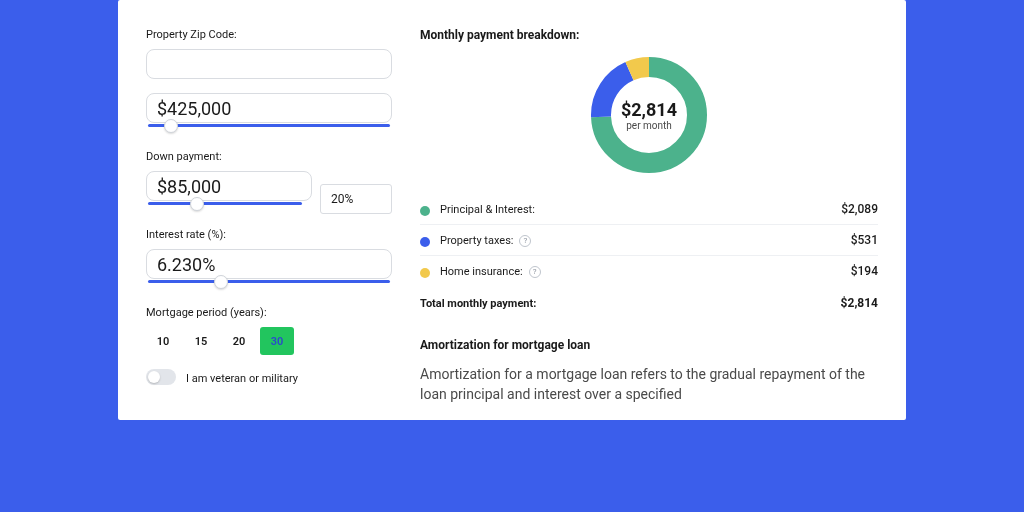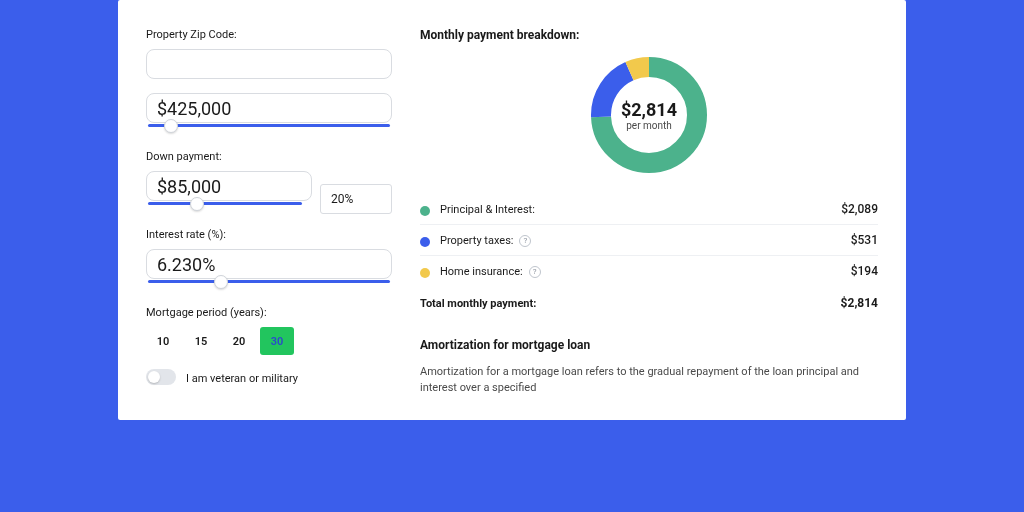--- a/index.html
+++ b/index.html
@@ -37,21 +37,21 @@
 .legend-dot{width:10px;height:10px;border-radius:50%;margin-right:10px}
 .dot-green{background:#4cb28c}
 .dot-blue{background:#3b5eeb}
 .dot-yellow{background:#f2c94c}
 .legend-label{font-size:11px;color:#1a1a1a;flex:1;display:flex;align-items:center;gap:6px}
 .legend-val{font-size:12px;color:#1a1a1a;font-weight:500}
 .info-icon{width:12px;height:12px;border:1px solid #bfc5cd;border-radius:50%;display:inline-flex;align-items:center;justify-content:center;font-size:8px;color:#8a919c}
 .total-row{display:flex;padding:10px 0;font-size:12px;font-weight:700;color:#1a1a1a}
 .total-row .legend-label{margin-left:0}
 .amort{margin-top:18px}
-.amort-text{font-size:11px;color:#4a4a4a;line-height:1.45;margin-top:8px}
+.amort-text{font-size:14px;color:#4a4a4a;line-height:1.45;margin-top:8px}
 </style>
 </head>
 <body>
 
 <div class="page">
   <div class="card">
     <div class="left">
 
       <div class="field-group">
         <label class="field-label">Property Zip Code:</label>

